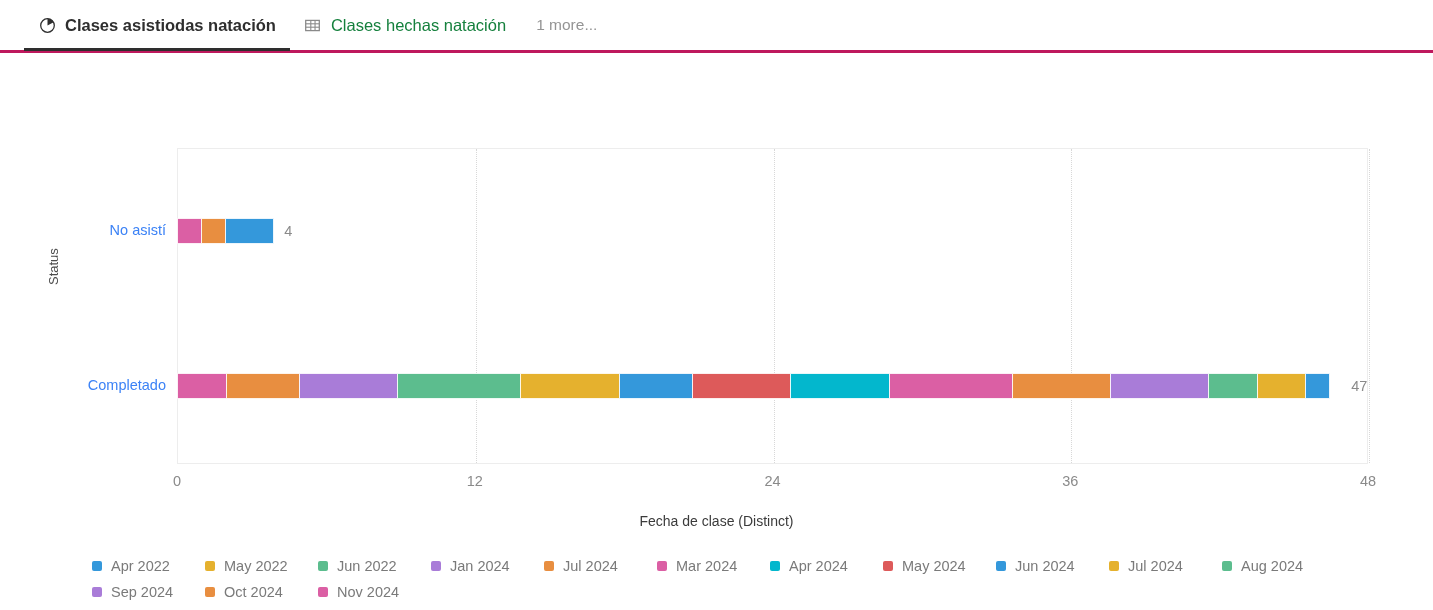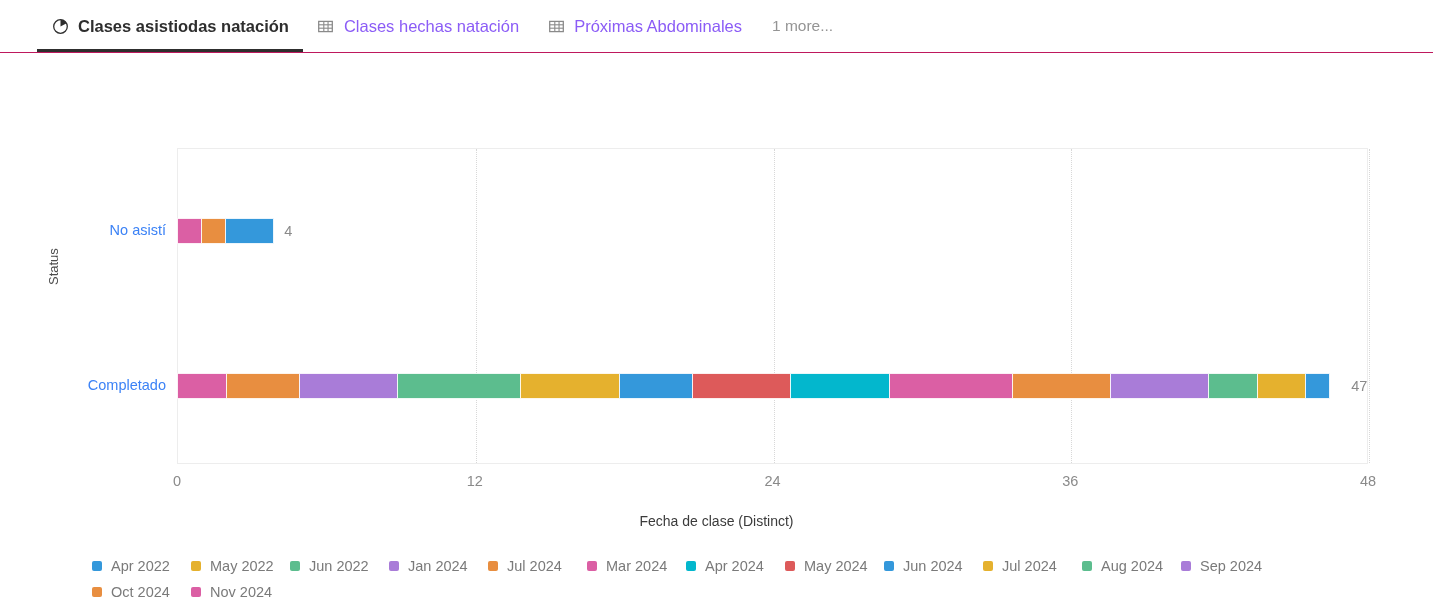--- a/index.html
+++ b/index.html
@@ -8,33 +8,33 @@
     width: 1433px; height: 610px;
     background: #ffffff;
     font-family: "Liberation Sans", sans-serif;
     overflow: hidden;
   }
 
   
   .tabbar {
     position: relative;
     height: 53px;
-    border-bottom: 1px solid #be185d;
+    border-bottom: 3px solid #be185d;
     display: flex;
     align-items: center;
-    padding-left: 37px;
+    padding-left: 24px;
   }
   .tab {
     display: flex;
     align-items: center;
     gap: 9px;
     height: 52px;
     padding: 0 14px;
     font-size: 16.5px;
-    color: #8b5cf6;
+    color: #15803d;
     white-space: nowrap;
     cursor: pointer;
     position: relative;
   }
   .tab.active { color: #2e2e2e; font-weight: bold; }
   .tab.active::after {
     content: "";
     position: absolute;
     left: 0; right: 0; bottom: 0;
     height: 3px;
@@ -132,21 +132,21 @@
     left: 92px; top: 505px;
     width: 1260px;
     display: flex;
     flex-wrap: wrap;
     row-gap: 10px;
   }
   .legend-item {
     display: flex;
     align-items: center;
     gap: 9px;
-    width: 99px;
+    width: 113px;
     font-size: 14.5px;
     color: #7a7a7a;
     cursor: pointer;
     white-space: nowrap;
   }
   .legend-swatch {
     width: 10px; height: 10px;
     border-radius: 2px;
     flex: 0 0 auto;
   }
@@ -173,32 +173,20 @@
         <line x1="2" y1="8" x2="18" y2="8" stroke="#8a8a8a" stroke-width="1.3"></line>
         <line x1="2" y1="12" x2="18" y2="12" stroke="#8a8a8a" stroke-width="1.3"></line>
         <line x1="8" y1="4" x2="8" y2="16" stroke="#8a8a8a" stroke-width="1.3"></line>
         <line x1="13" y1="4" x2="13" y2="16" stroke="#8a8a8a" stroke-width="1.3"></line>
       </svg>
     </span>
     <span>Clases hechas natación</span>
   </div>
 
 
-  <div class="tab">
-    <span class="tab-icon">
-      <svg width="17" height="17" viewBox="0 0 20 20">
-        <rect x="2" y="4" width="16" height="12" fill="none" stroke="#8a8a8a" stroke-width="1.5"></rect>
-        <line x1="2" y1="8" x2="18" y2="8" stroke="#8a8a8a" stroke-width="1.3"></line>
-        <line x1="2" y1="12" x2="18" y2="12" stroke="#8a8a8a" stroke-width="1.3"></line>
-        <line x1="8" y1="4" x2="8" y2="16" stroke="#8a8a8a" stroke-width="1.3"></line>
-        <line x1="13" y1="4" x2="13" y2="16" stroke="#8a8a8a" stroke-width="1.3"></line>
-      </svg>
-    </span>
-    <span>Próximas Abdominales</span>
-  </div>
 
   <div class="more-link">1 more...</div>
 </div>
 
 <div class="chart-wrap">
 
   <div class="plot-frame" id="plot-frame">
       <div class="gridline" style="left: 297.75px;"></div>
       <div class="gridline" style="left: 595.5px;"></div>
       <div class="gridline" style="left: 893.25px;"></div>

